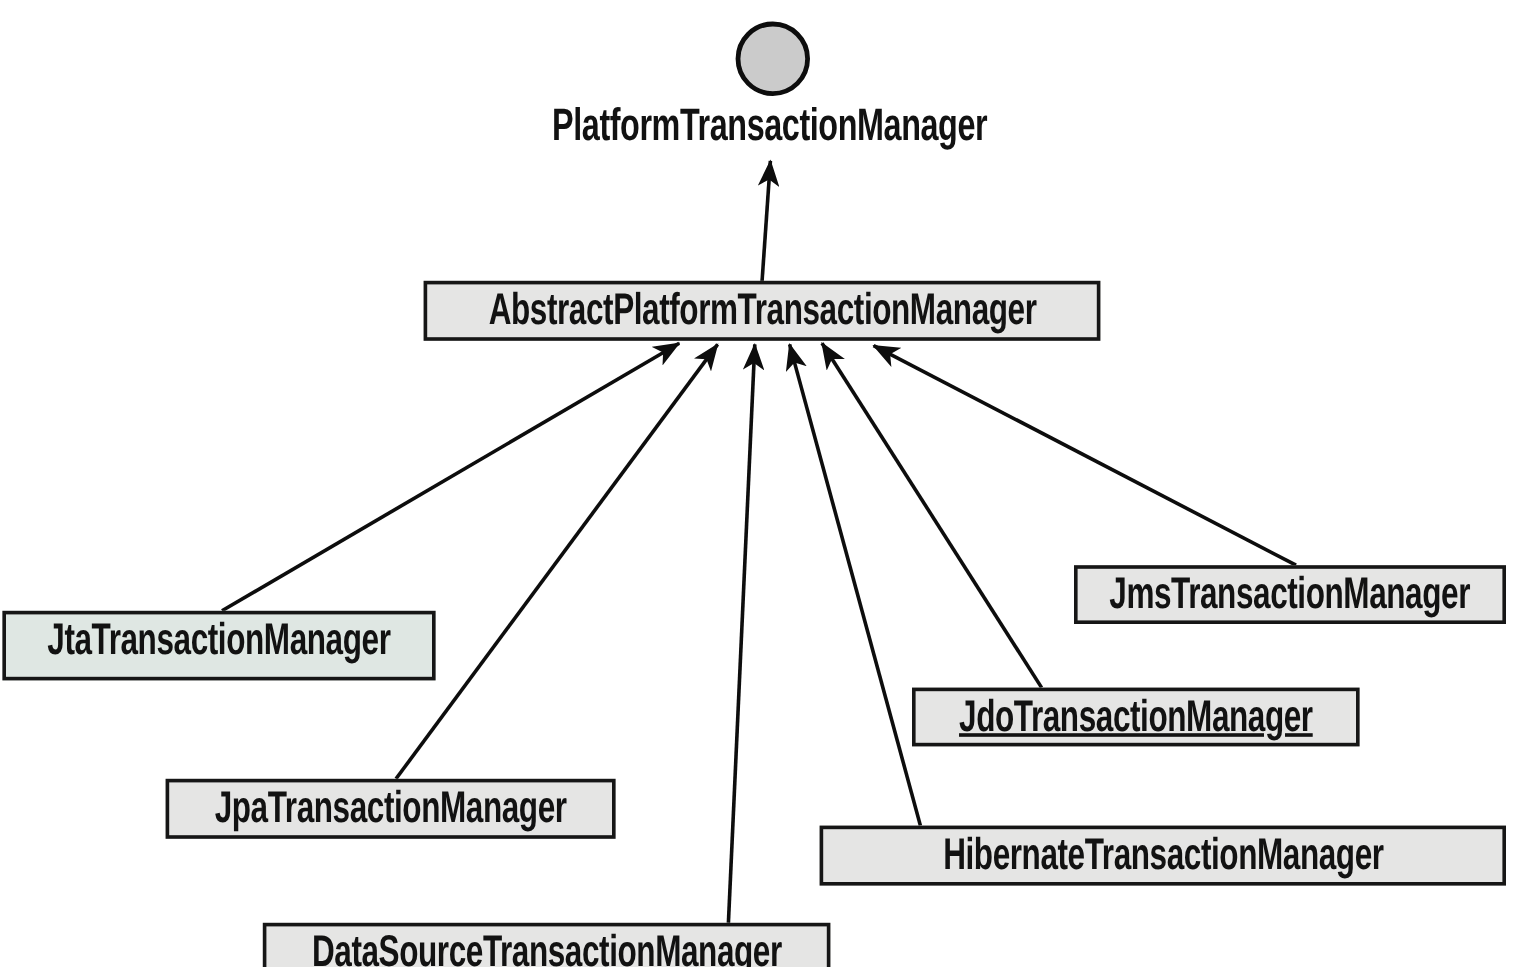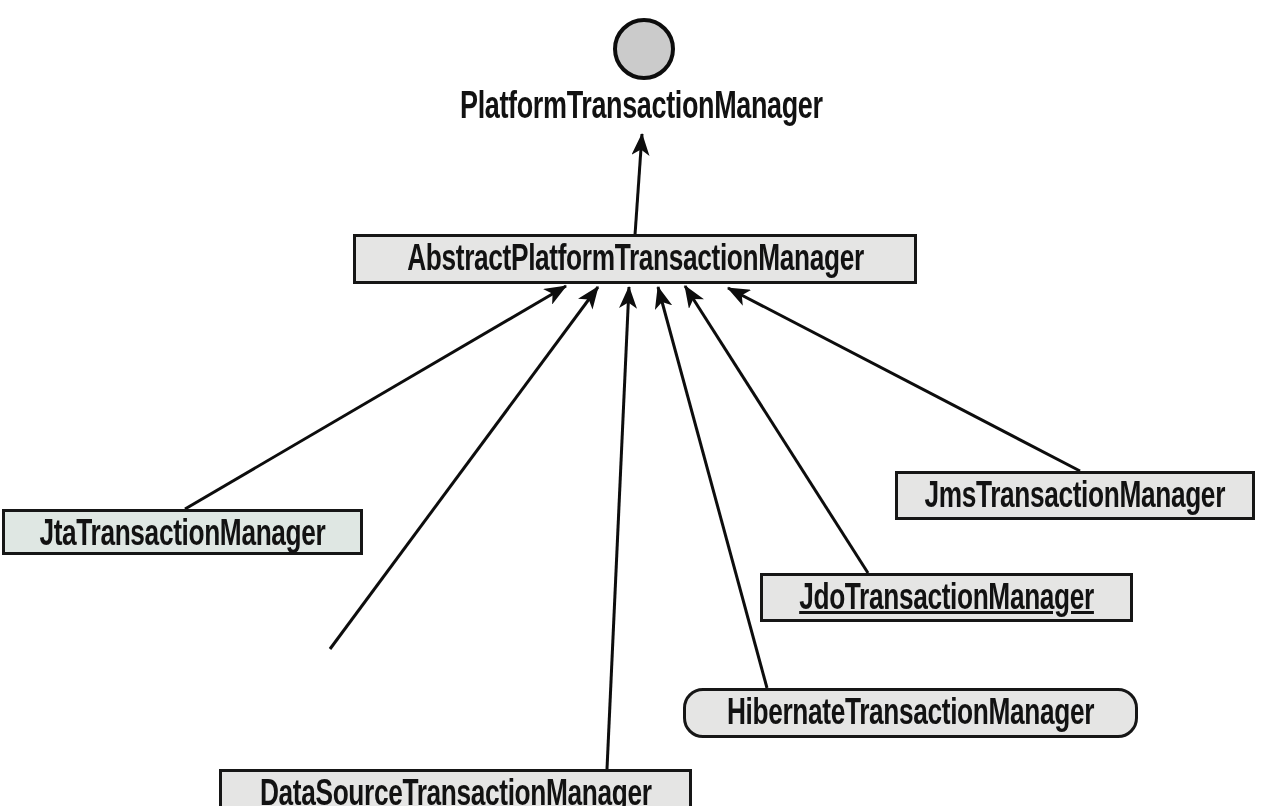--- a/index.html
+++ b/index.html
@@ -59,24 +59,24 @@
   .node {
     position: absolute;
     background: var(--box-fill);
     border: 3px solid var(--border-color);
     display: flex; justify-content: center;
     font-weight: bold;
     font-size: 37px;
     color: var(--text-color);
   }
   .node.abstract     { left: 353px; top: 218px; width: 564px; height: 50px; }
-  .node.jta          { left: 2px;   top: 493px; width: 361px; height: 46px; background: var(--jta-fill); }
+  .node.jta          { left: 2px;   top: 493px; width: 361px; height: 58px; background: var(--jta-fill); }
   .node.jpa          { left: 138px; top: 633px; width: 375px; height: 50px; }
   .node.datasource   { left: 219px; top: 753px; width: 473px; height: 50px; }
-  .node.hibernate    { left: 683px; top: 672px; width: 455px; height: 50px; border-radius: 20px; }
+  .node.hibernate    { left: 683px; top: 672px; width: 572px; height: 50px; }
   .node.jdo          { left: 760px; top: 557px; width: 373px; height: 49px; text-decoration: underline; }
   .node.jms          { left: 895px; top: 455px; width: 360px; height: 49px; }
 </style>
 </head>
 <body>
 
 <div class="canvas">
 
   <svg class="edges" viewBox="0 0 1280 806" xmlns="http://www.w3.org/2000/svg">
     <defs>
@@ -100,20 +100,23 @@
   </div>
 
   <div class="node abstract">
     <span>AbstractPlatformTransactionManager</span>
   </div>
 
   <div class="node jta">
     <span>JtaTransactionManager</span>
   </div>
 
+  <div class="node jpa">
+    <span>JpaTransactionManager</span>
+  </div>
 
   <div class="node datasource">
     <span>DataSourceTransactionManager</span>
   </div>
 
   <div class="node hibernate">
     <span>HibernateTransactionManager</span>
   </div>
 
   <div class="node jdo">

